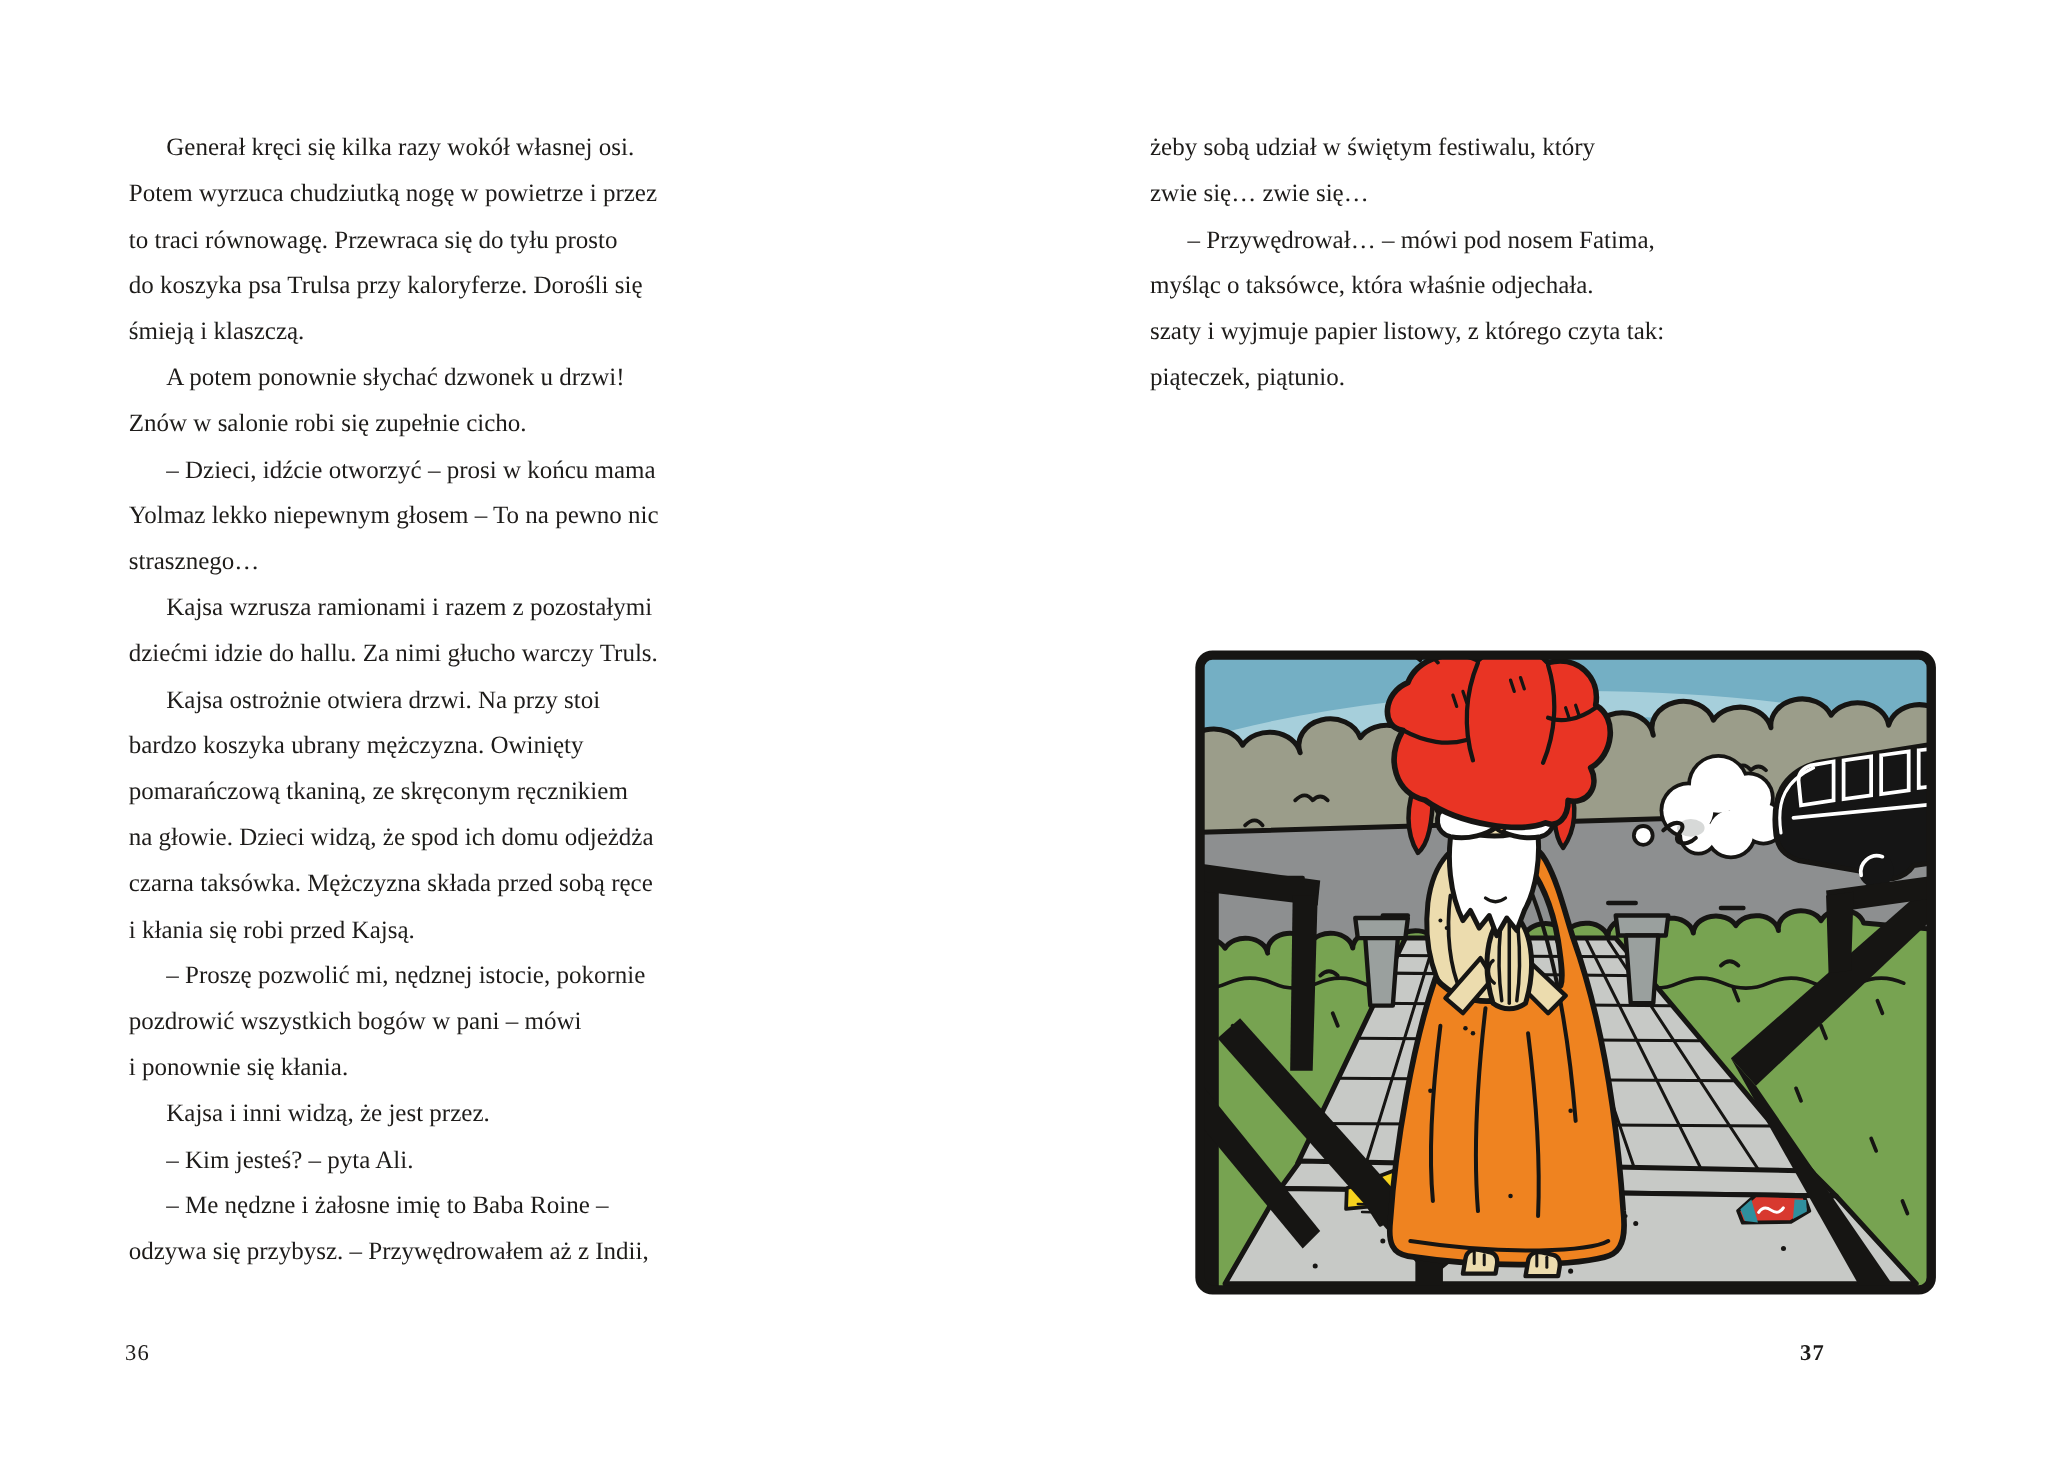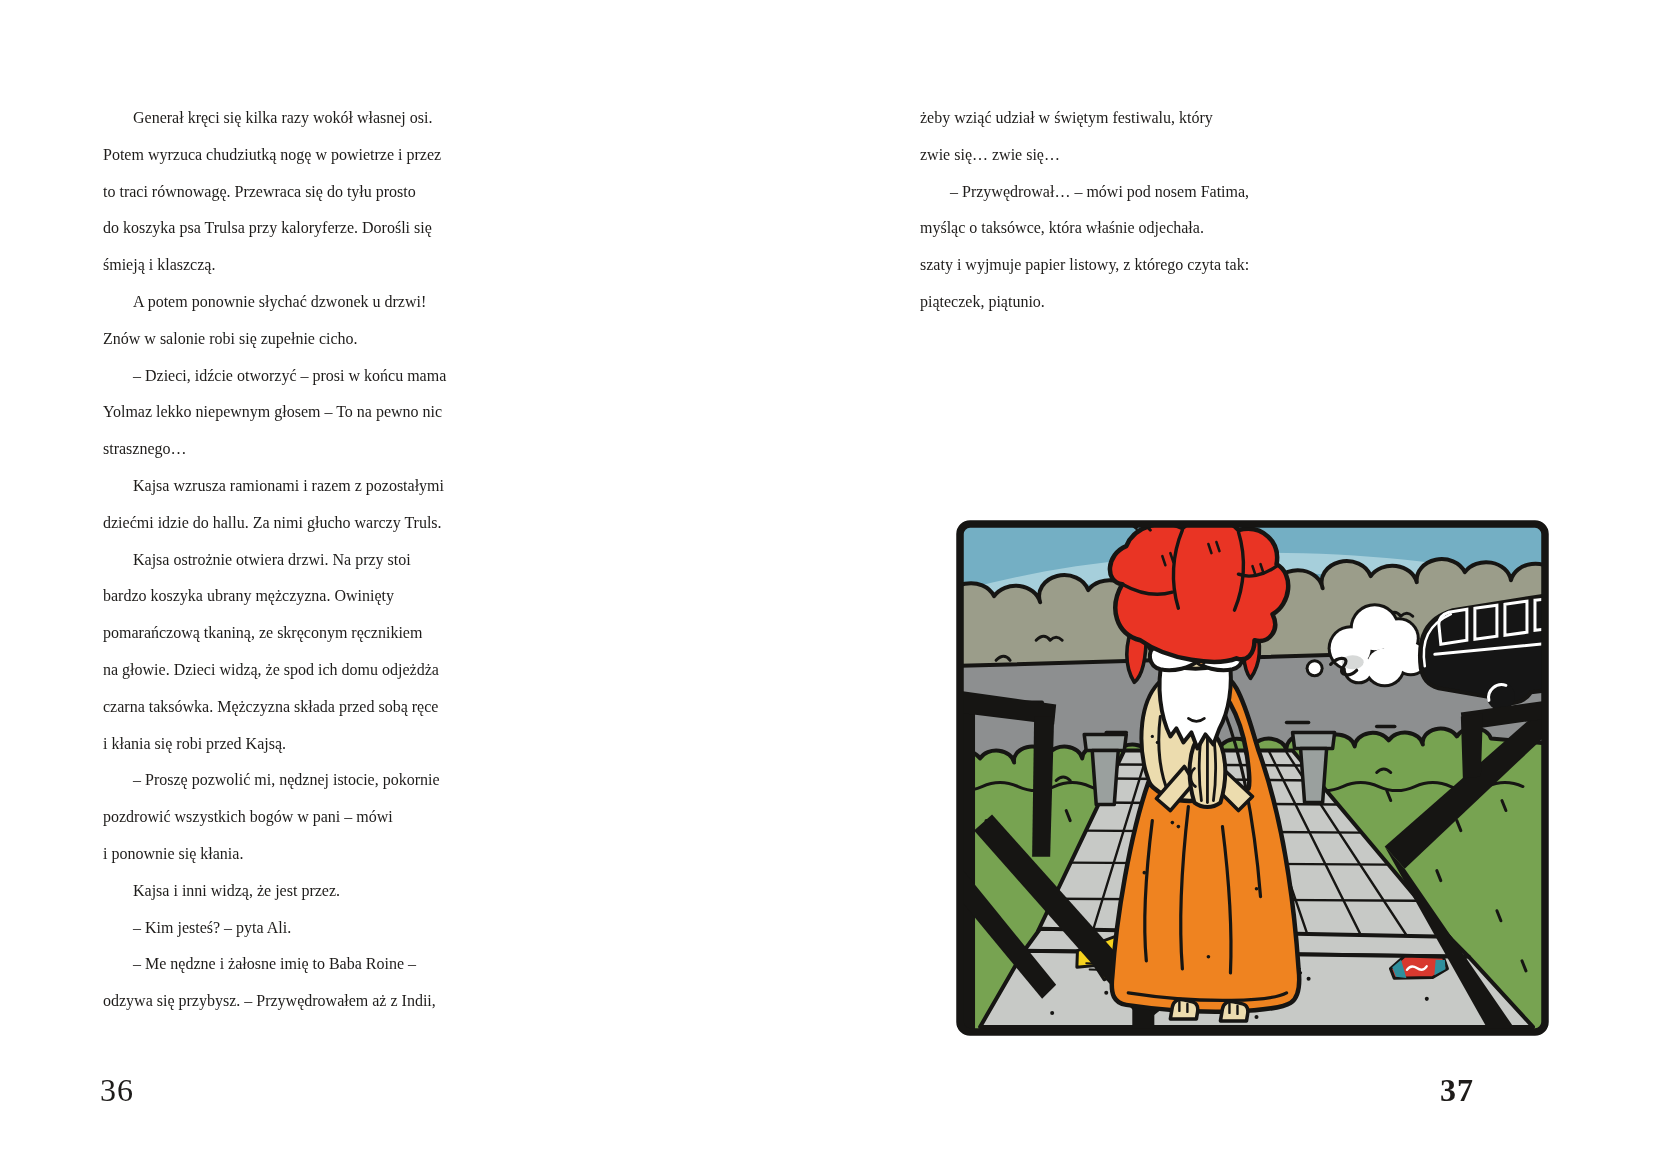--- a/index.html
+++ b/index.html
@@ -1,23 +1,23 @@
 <!DOCTYPE html>
 <html style="--c-outline: #161513; --c-sky: #74afc4; --c-sky-light: #a6cfdb; --c-bush: #9b9d8a; --c-road: #8d8f90; --c-hedge: #77a351; --c-walkway: #c7c9c6; --c-post: #9aa09e; --c-robe: #ef8320; --c-turban: #e93424; --c-skin: #ecdcae; --c-nose: #f09a4b; --c-taxi: #151515; --c-cloud-shade: #d7d9d8; --c-litter-yellow: #f6d21e; --c-litter-red: #d8392f; --c-litter-teal: #2f8f9d; --ink: #1e1c1a;"><head>
 <meta charset="utf-8">
 <style>
   html,body{margin:0;padding:0;background:#ffffff;}
   .spread{position:relative;width:1654px;height:1169px;background:#ffffff;overflow:hidden;
           font-family:"Liberation Serif", serif;color:var(--ink,#1e1c1a);}
-  .text-block{position:absolute;font-size:16px;line-height:36.8px;}
+  .text-block{position:absolute;font-size:20px;line-height:36.8px;}
   .text-block .line{white-space:nowrap;height:36.8px;}
   .text-block .line.indent{padding-left:30px;}
   #left-text{left:103px;top:100px;width:580px;}
   #right-text{left:920px;top:100px;width:570px;}
-  .page-number{position:absolute;font-size:32px;letter-spacing:1px;}
+  .page-number{position:absolute;font-size:18px;letter-spacing:1px;}
   #page-number-left{left:100px;top:1072px;}
   #page-number-right{left:1440px;top:1072px;font-weight:bold;}
   .illustration{position:absolute;left:956px;top:520px;width:593px;height:516px;}
   svg{display:block;}
   
   .ol{stroke:var(--c-outline,#161513);stroke-linejoin:round;stroke-linecap:round;}
   .nf{fill:none;}
   .f-sky{fill:var(--c-sky,#74afc4);}      .f-skylight{fill:var(--c-sky-light,#a6cfdb);}
   .f-bush{fill:var(--c-bush,#9b9d8a);}    .f-road{fill:var(--c-road,#8d8f90);}
   .f-hedge{fill:var(--c-hedge,#77a351);}  .f-walk{fill:var(--c-walkway,#c7c9c6);}
@@ -56,21 +56,21 @@
       <div class="line indent">– Proszę pozwolić mi, nędznej istocie, pokornie</div>
       <div class="line">pozdrowić wszystkich bogów w pani – mówi</div>
       <div class="line">i ponownie się kłania.</div>
       <div class="line indent">Kajsa i inni widzą, że jest przez.</div>
       <div class="line indent">– Kim jesteś? – pyta Ali.</div>
       <div class="line indent">– Me nędzne i żałosne imię to Baba Roine –</div>
       <div class="line">odzywa się przybysz. – Przywędrowałem aż z Indii,</div>
     </div>
 
   <div class="text-block" id="right-text">
-      <div class="line">żeby wziąć udział w świętym festiwalu, który</div>
+      <div class="line">żeby sobą udział w świętym festiwalu, który</div>
       <div class="line">zwie się… zwie się…</div>
       <div class="line indent">– Przywędrował… – mówi pod nosem Fatima,</div>
       <div class="line">myśląc o taksówce, która właśnie odjechała.</div>
       <div class="line">szaty i wyjmuje papier listowy, z którego czyta tak:</div>
       <div class="line">piąteczek, piątunio.</div>
     </div>
 
   <div class="page-number" id="page-number-left">36</div>
 
   <div class="page-number" id="page-number-right">37</div>

